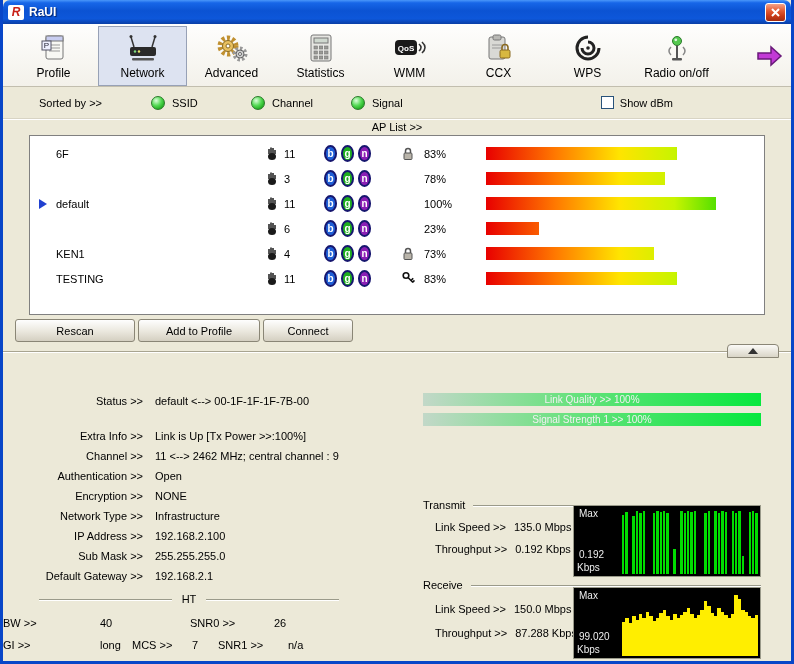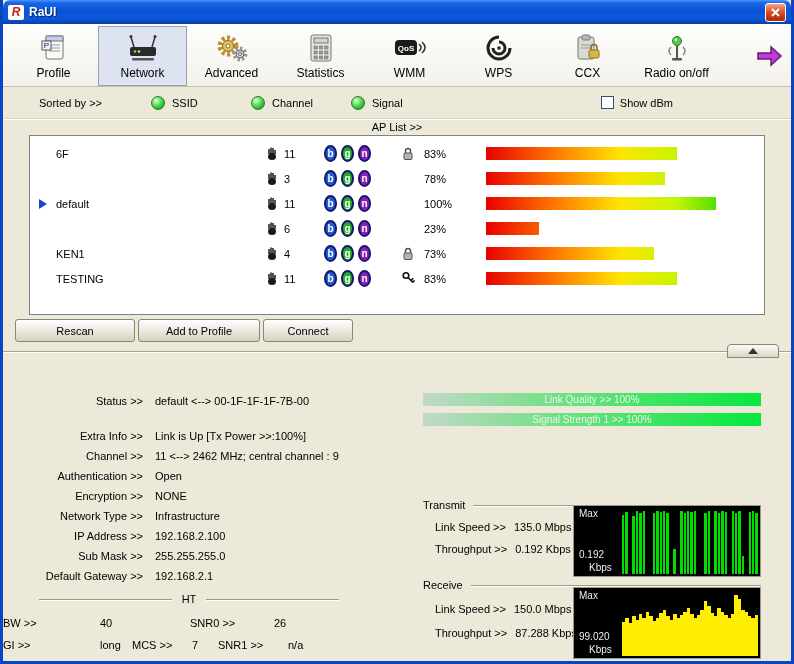--- a/index.html
+++ b/index.html
@@ -110,21 +110,21 @@
   .tx-head{top:128px;} .rx-head{top:208px;}
   .sec-head .hline{margin-left:8px;}
   .kv{position:absolute;white-space:nowrap;}
   .kv .v{margin-left:8px;}
   .tx-ls{left:432px;top:150px;} .tx-tp{left:432px;top:172px;}
   .rx-ls{left:432px;top:232px;} .rx-tp{left:432px;top:256px;}
   .chart{position:absolute;width:188px;height:72px;background:#000;border:1px solid #9a9a8a;}
   .tx-chart{left:570px;top:134px;} .rx-chart{left:570px;top:216px;}
   .chart .max{position:absolute;left:5px;top:2px;color:#eee;font-size:10px;}
   .chart .val{position:absolute;left:5px;bottom:16px;color:#eee;font-size:10px;}
-  .chart .unit{position:absolute;left:15px;bottom:3px;color:#eee;font-size:10px;}
+  .chart .unit{position:absolute;left:3px;bottom:3px;color:#eee;font-size:10px;}
   .bars{position:absolute;left:48px;right:2px;top:2px;bottom:2px;display:flex;align-items:flex-end;gap:1px;}
   .bars.rx{gap:0;}
   .bars .bar{flex:1;}
   .bars.tx .bar{background:#00dd00;}
   .bars.rx .bar{background:#ffee00;}
 </style>
 </head>
 <body>
 
 <div class="window">
@@ -208,40 +208,40 @@
             <rect x="2" y="7" width="22" height="15" rx="4" fill="#1a1a1a"></rect>
             <text x="13" y="18" font-size="8" font-weight="bold" text-anchor="middle" fill="#fff">QoS</text>
             <path d="M26 11 q4 3.5 0 7" stroke="#333" fill="none" stroke-width="1.6"></path>
             <path d="M29 9 q6 5.5 0 11" stroke="#333" fill="none" stroke-width="1.6"></path>
           </svg>
         </span>
       <span class="tb-label">WMM</span>
     </div>
     <div class="tb-item">
       <span class="tb-icon">
-          <svg width="30" height="30" viewBox="0 0 30 30">
-            <path d="M15 4 a11 11 0 1 0 11 11" fill="none" stroke="#222" stroke-width="3"></path>
-            <path d="M15 9 a6 6 0 1 1 -6 6" fill="none" stroke="#222" stroke-width="3"></path>
-            <circle cx="15" cy="15" r="1.8" fill="#222"></circle>
-          </svg>
-        </span>
-      <span class="tb-label">WPS</span>
-    </div>
-    <div class="tb-item">
-      <span class="tb-icon">
           <svg width="28" height="30" viewBox="0 0 28 30">
             <rect x="4" y="4" width="16" height="22" rx="2" fill="#d9d9d5" stroke="#777"></rect>
             <rect x="8" y="2" width="8" height="5" rx="1.5" fill="#b9b9b5" stroke="#777"></rect>
             <line x1="7" y1="12" x2="17" y2="12" stroke="#999"></line>
             <line x1="7" y1="15" x2="17" y2="15" stroke="#999"></line>
             <rect x="15" y="17" width="10" height="8" rx="1.5" fill="#d8b840" stroke="#8a6a20"></rect>
             <path d="M17 17 v-2.5 a3 3 0 0 1 6 0 V17" fill="none" stroke="#8a6a20" stroke-width="1.6"></path>
           </svg>
         </span>
       <span class="tb-label">CCX</span>
+    </div>
+    <div class="tb-item">
+      <span class="tb-icon">
+          <svg width="30" height="30" viewBox="0 0 30 30">
+            <path d="M15 4 a11 11 0 1 0 11 11" fill="none" stroke="#222" stroke-width="3"></path>
+            <path d="M15 9 a6 6 0 1 1 -6 6" fill="none" stroke="#222" stroke-width="3"></path>
+            <circle cx="15" cy="15" r="1.8" fill="#222"></circle>
+          </svg>
+        </span>
+      <span class="tb-label">WPS</span>
     </div>
     <div class="tb-item">
       <span class="tb-icon">
           <svg width="28" height="30" viewBox="0 0 28 30">
             <circle cx="14" cy="8" r="4.5" fill="#55c94f" stroke="#2a7a2a"></circle>
             <circle cx="12.8" cy="6.8" r="1.4" fill="#dff5df"></circle>
             <line x1="14" y1="12.5" x2="14" y2="25" stroke="#555" stroke-width="2"></line>
             <path d="M8 14 q-4 4 0 8" stroke="#888" fill="none" stroke-width="1.5"></path>
             <path d="M20 14 q4 4 0 8" stroke="#888" fill="none" stroke-width="1.5"></path>
             <rect x="9" y="25" width="10" height="2.5" rx="1" fill="#555"></rect>

